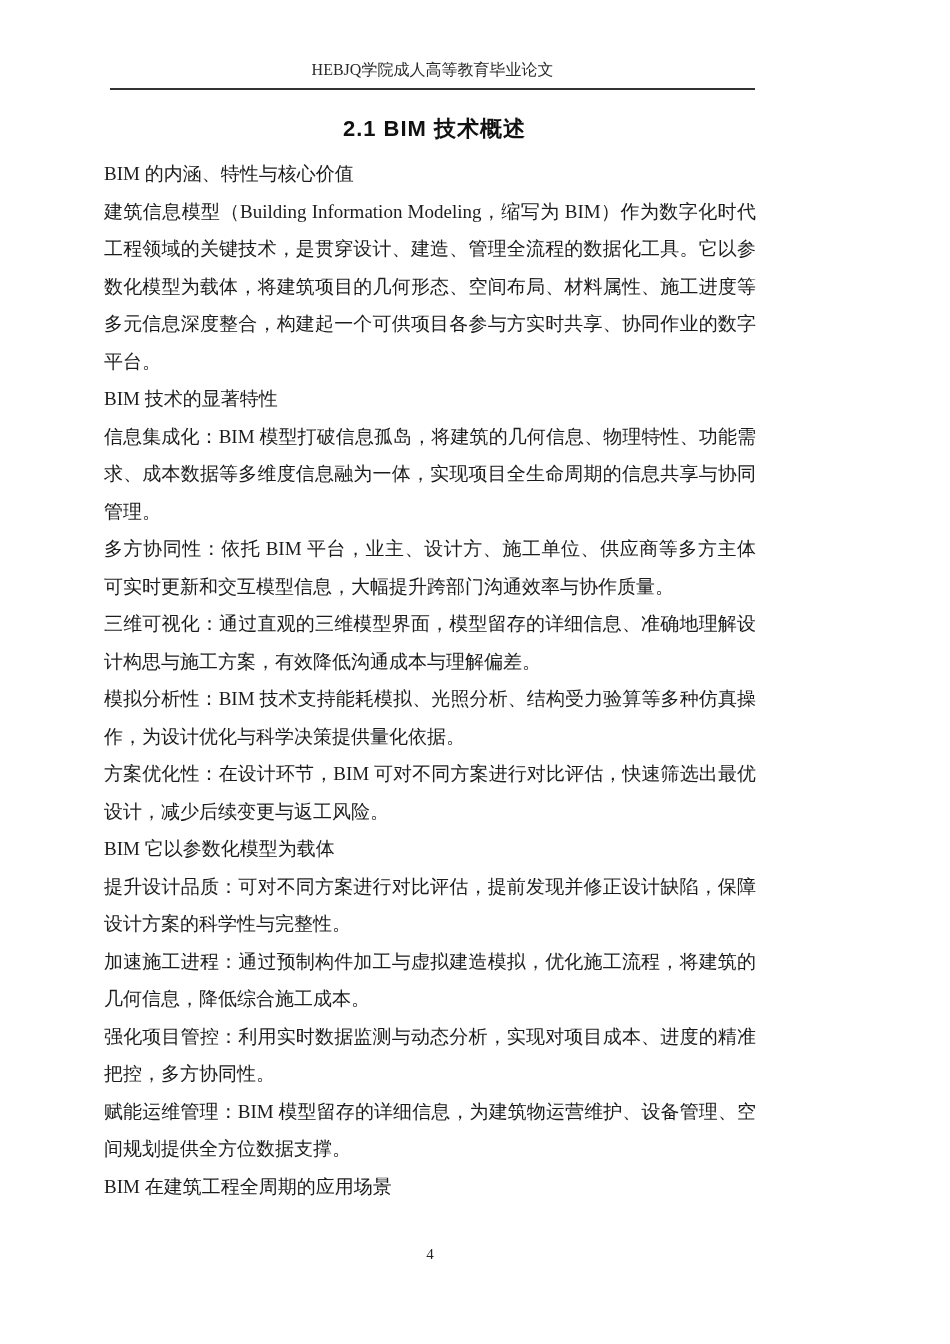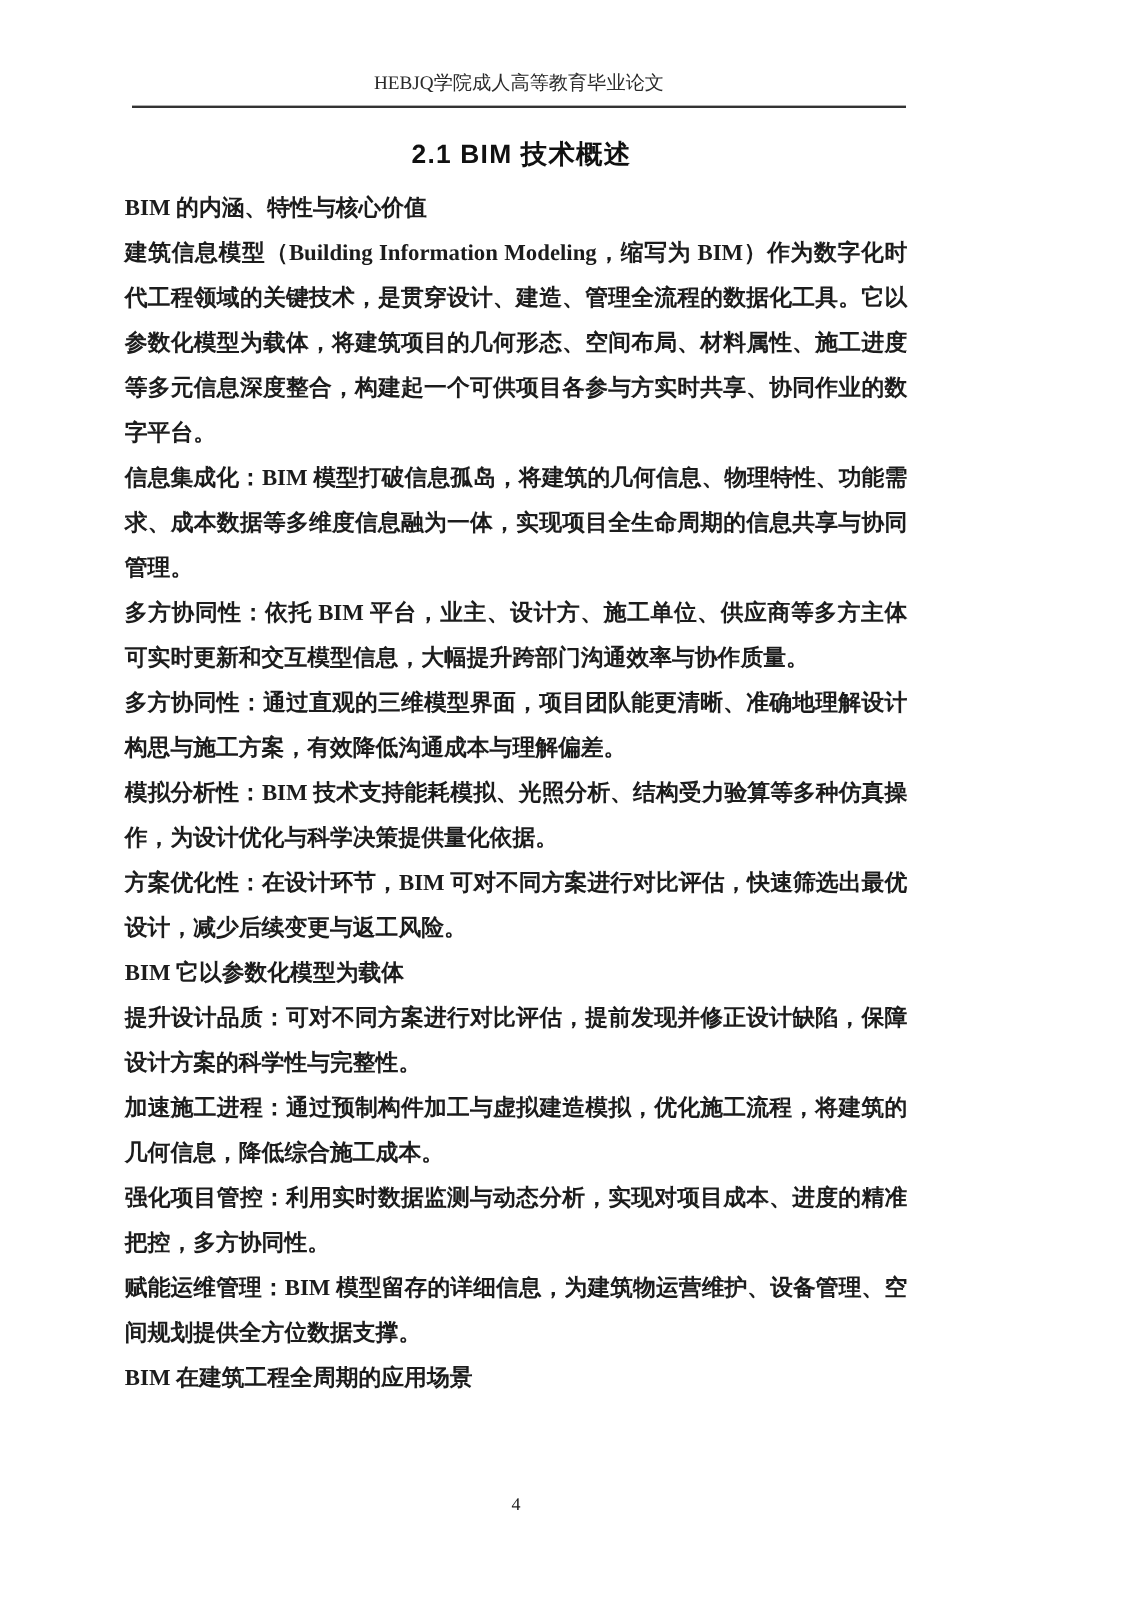--- a/index.html
+++ b/index.html
@@ -51,21 +51,20 @@
   }
   .paragraphs {
     margin-top: 11px;
   }
   .paragraphs p {
     margin: 0;
     font-size: 19px;
     line-height: 37.5px;
     text-align: justify;
     color: #1c1c1c;
-    font-weight: bold;
   }
   .page-number {
     position: absolute;
     top: 1244px;
     left: 104px;
     right: 90px;
     text-align: center;
     font-size: 15px;
     line-height: 20px;
     color: #222222;
@@ -82,26 +81,27 @@
 
 
     <div class="h2">2.1 BIM 技术概述</div>
 
     <div class="paragraphs">
 
         <p>BIM 的内涵、特性与核心价值</p>
 
         <p>建筑信息模型（Building Information Modeling，缩写为 BIM）作为数字化时代工程领域的关键技术，是贯穿设计、建造、管理全流程的数据化工具。它以参数化模型为载体，将建筑项目的几何形态、空间布局、材料属性、施工进度等多元信息深度整合，构建起一个可供项目各参与方实时共享、协同作业的数字平台。</p>
 
+        <p>BIM 技术的显著特性</p>
 
         <p>信息集成化：BIM 模型打破信息孤岛，将建筑的几何信息、物理特性、功能需求、成本数据等多维度信息融为一体，实现项目全生命周期的信息共享与协同管理。</p>
 
         <p>多方协同性：依托 BIM 平台，业主、设计方、施工单位、供应商等多方主体可实时更新和交互模型信息，大幅提升跨部门沟通效率与协作质量。</p>
 
-        <p>多方协同性：通过直观的三维模型界面，项目团队能更清晰、准确地理解设计构思与施工方案，有效降低沟通成本与理解偏差。</p>
+        <p>三维可视化：通过直观的三维模型界面，模型留存的详细信息、准确地理解设计构思与施工方案，有效降低沟通成本与理解偏差。</p>
 
         <p>模拟分析性：BIM 技术支持能耗模拟、光照分析、结构受力验算等多种仿真操作，为设计优化与科学决策提供量化依据。</p>
 
         <p>方案优化性：在设计环节，BIM 可对不同方案进行对比评估，快速筛选出最优设计，减少后续变更与返工风险。</p>
 
         <p>BIM 它以参数化模型为载体</p>
 
         <p>提升设计品质：可对不同方案进行对比评估，提前发现并修正设计缺陷，保障设计方案的科学性与完整性。</p>
 
         <p>加速施工进程：通过预制构件加工与虚拟建造模拟，优化施工流程，将建筑的几何信息，降低综合施工成本。</p>

